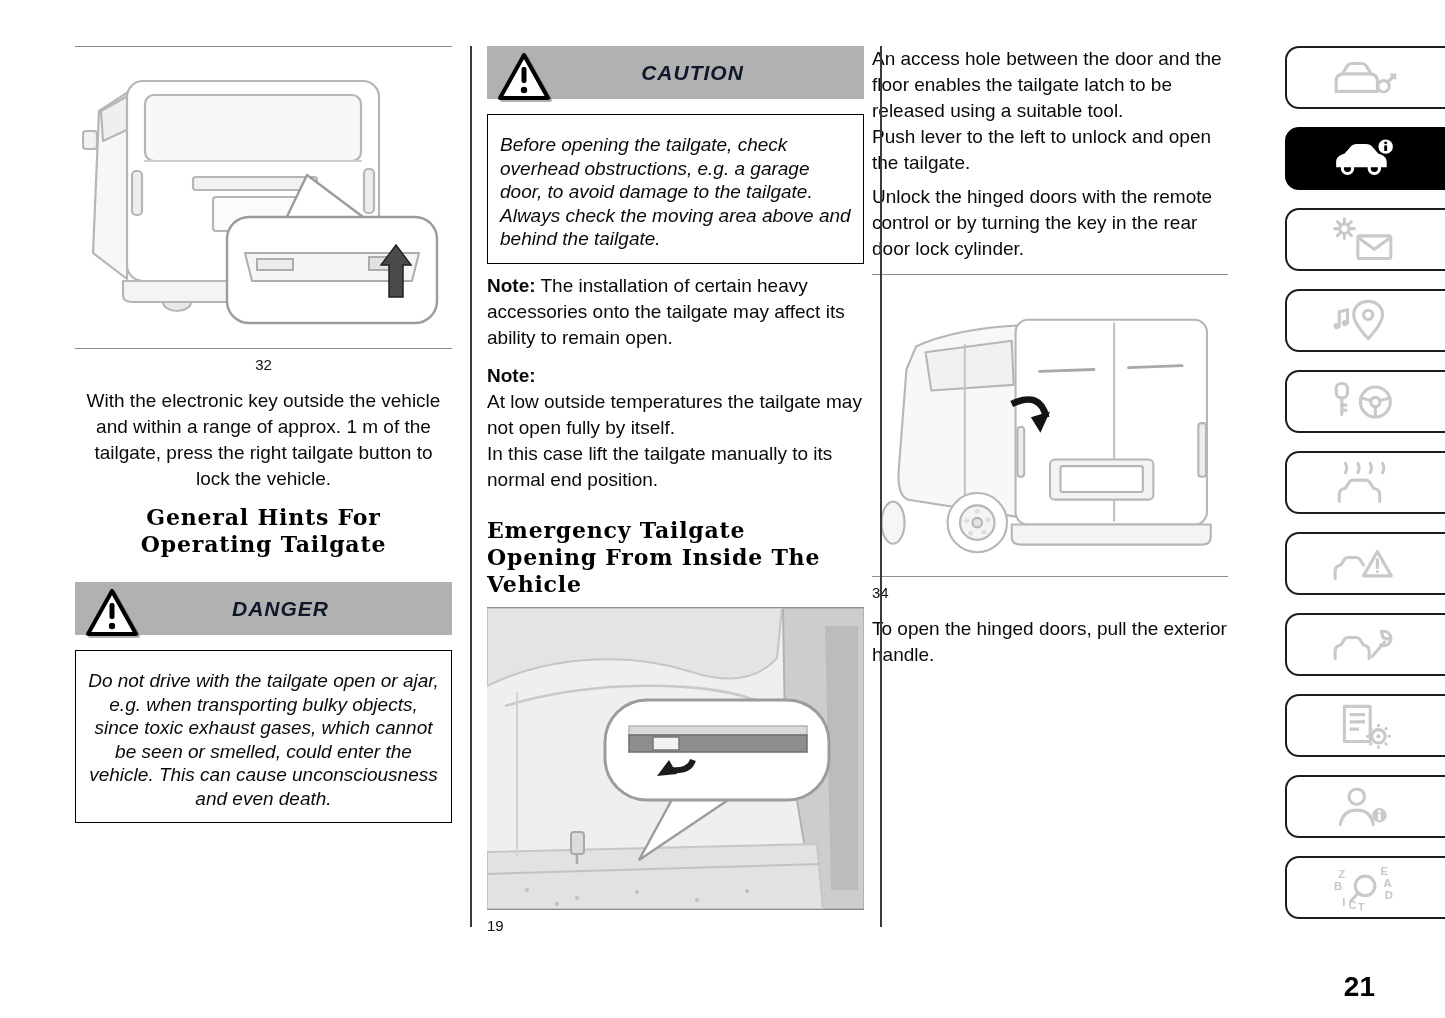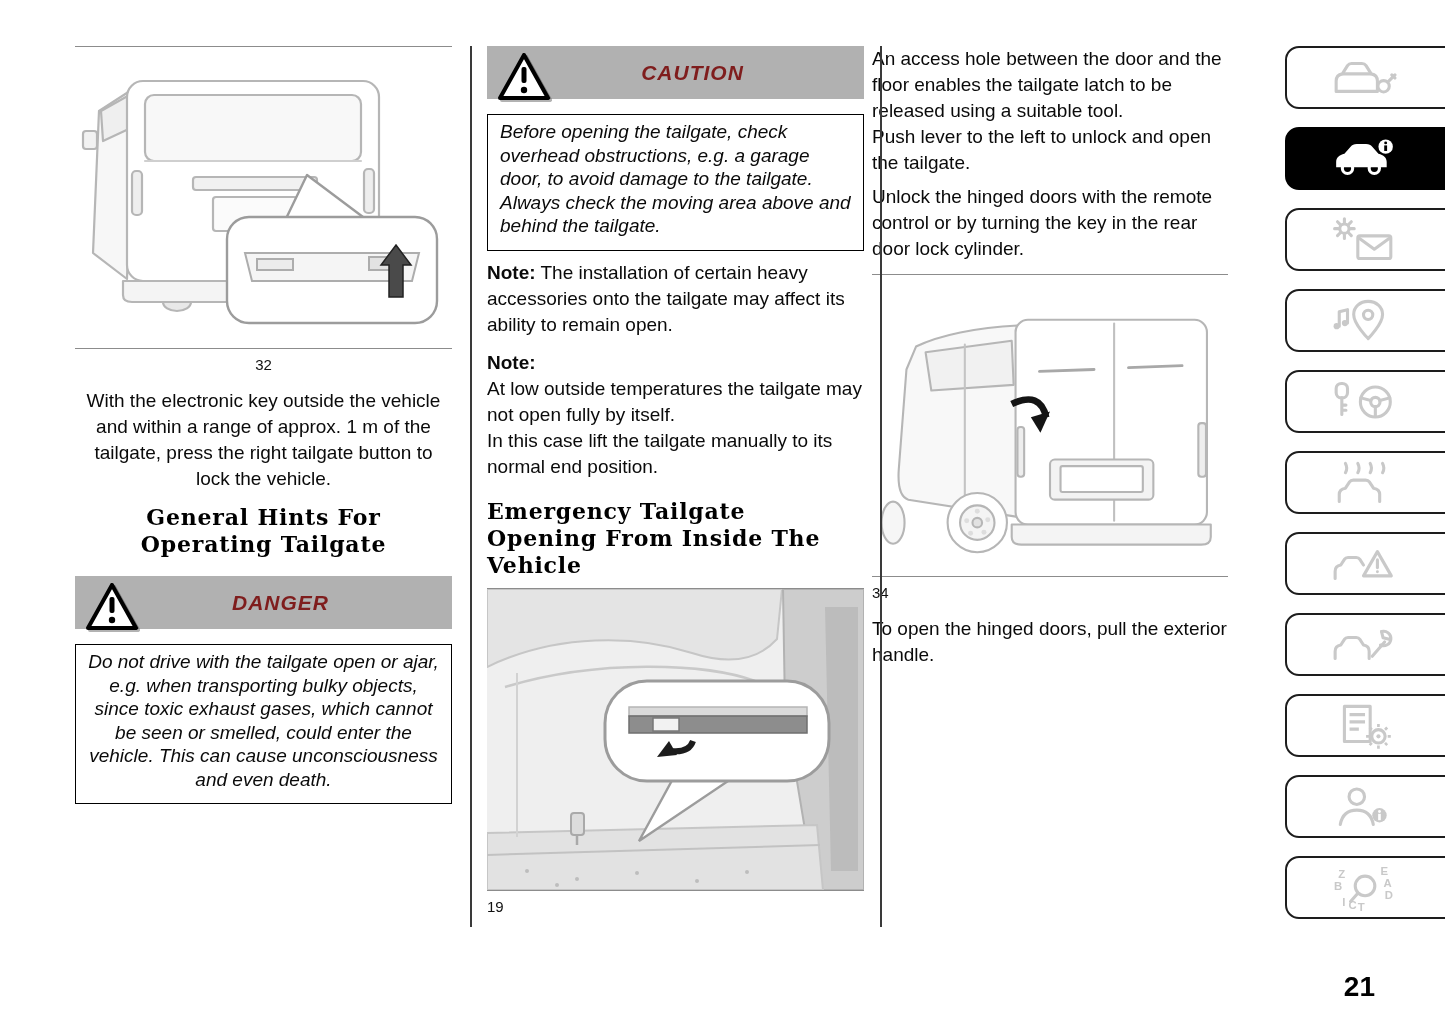--- a/index.html
+++ b/index.html
@@ -32,42 +32,42 @@
     height:303px; overflow:hidden; background:#fff;
   }
   .figure svg { display:block; width:100%; height:301px; }
   .figcaption { font-size:15px; line-height:18px; margin-top:7px; color:#111; }
 
   .banner {
     position:relative; height:53px; background:#b1b1b1;
     display:flex; align-items:center; justify-content:center; overflow:visible;
   }
   .banner-label {
-    color:#7f1d1d; font-weight:bold; font-style:italic;
+    color:#0f172a; font-weight:bold; font-style:italic;
     font-size:21px; letter-spacing:1px; padding-left:34px;
   }
   .warn-tri { position:absolute; left:10px; top:6px; filter:drop-shadow(2px 2px 0 rgba(0,0,0,0.30)); }
 
   .warn-box {
-    border:1.5px solid #000; padding:5px 12px 12px 12px;
+    border:1.5px solid #000; padding:18px 12px 12px 12px;
     font-style:italic; font-size:19px; line-height:23.5px; margin-top:15px;
   }
 
   .sidebar { position:absolute; left:1285px; top:46px; display:flex; flex-direction:column; gap:18px; }
   .sb-btn {
     width:178px; height:63px; border:2.2px solid #1d1d1d; border-radius:14px;
     background:#ffffff; color:#c9c9c9;
     display:flex; align-items:center; padding-left:44px;
   }
   .sb-btn.active { background:#000000; border-color:#000000; color:#ffffff; }
   .sb-btn svg { width:66px; height:48px; }
 
   .page-number { position:absolute; right:70px; bottom:15px; font-size:28px; font-weight:bold; color:#000; }
 
-  .mt26 { margin-top:14px; } .mt14 { margin-top:18px; } .mt12 { margin-top:12px; }
+  .mt26 { margin-top:14px; } .mt14 { margin-top:24px; } .mt12 { margin-top:12px; }
   .mt10 { margin-top:10px; } .mt8 { margin-top:8px; } .mt16 { margin-top:9px; } .mt9 { margin-top:9px; }
 </style>
 </head>
 <body>
 
 <div class="col" id="col-left">
 
   <div class="figure">
     <svg viewBox="0 0 377 301">
       <g fill="#ffffff" stroke="#b6b6b6" stroke-width="2.2" stroke-linejoin="round" stroke-linecap="round">

